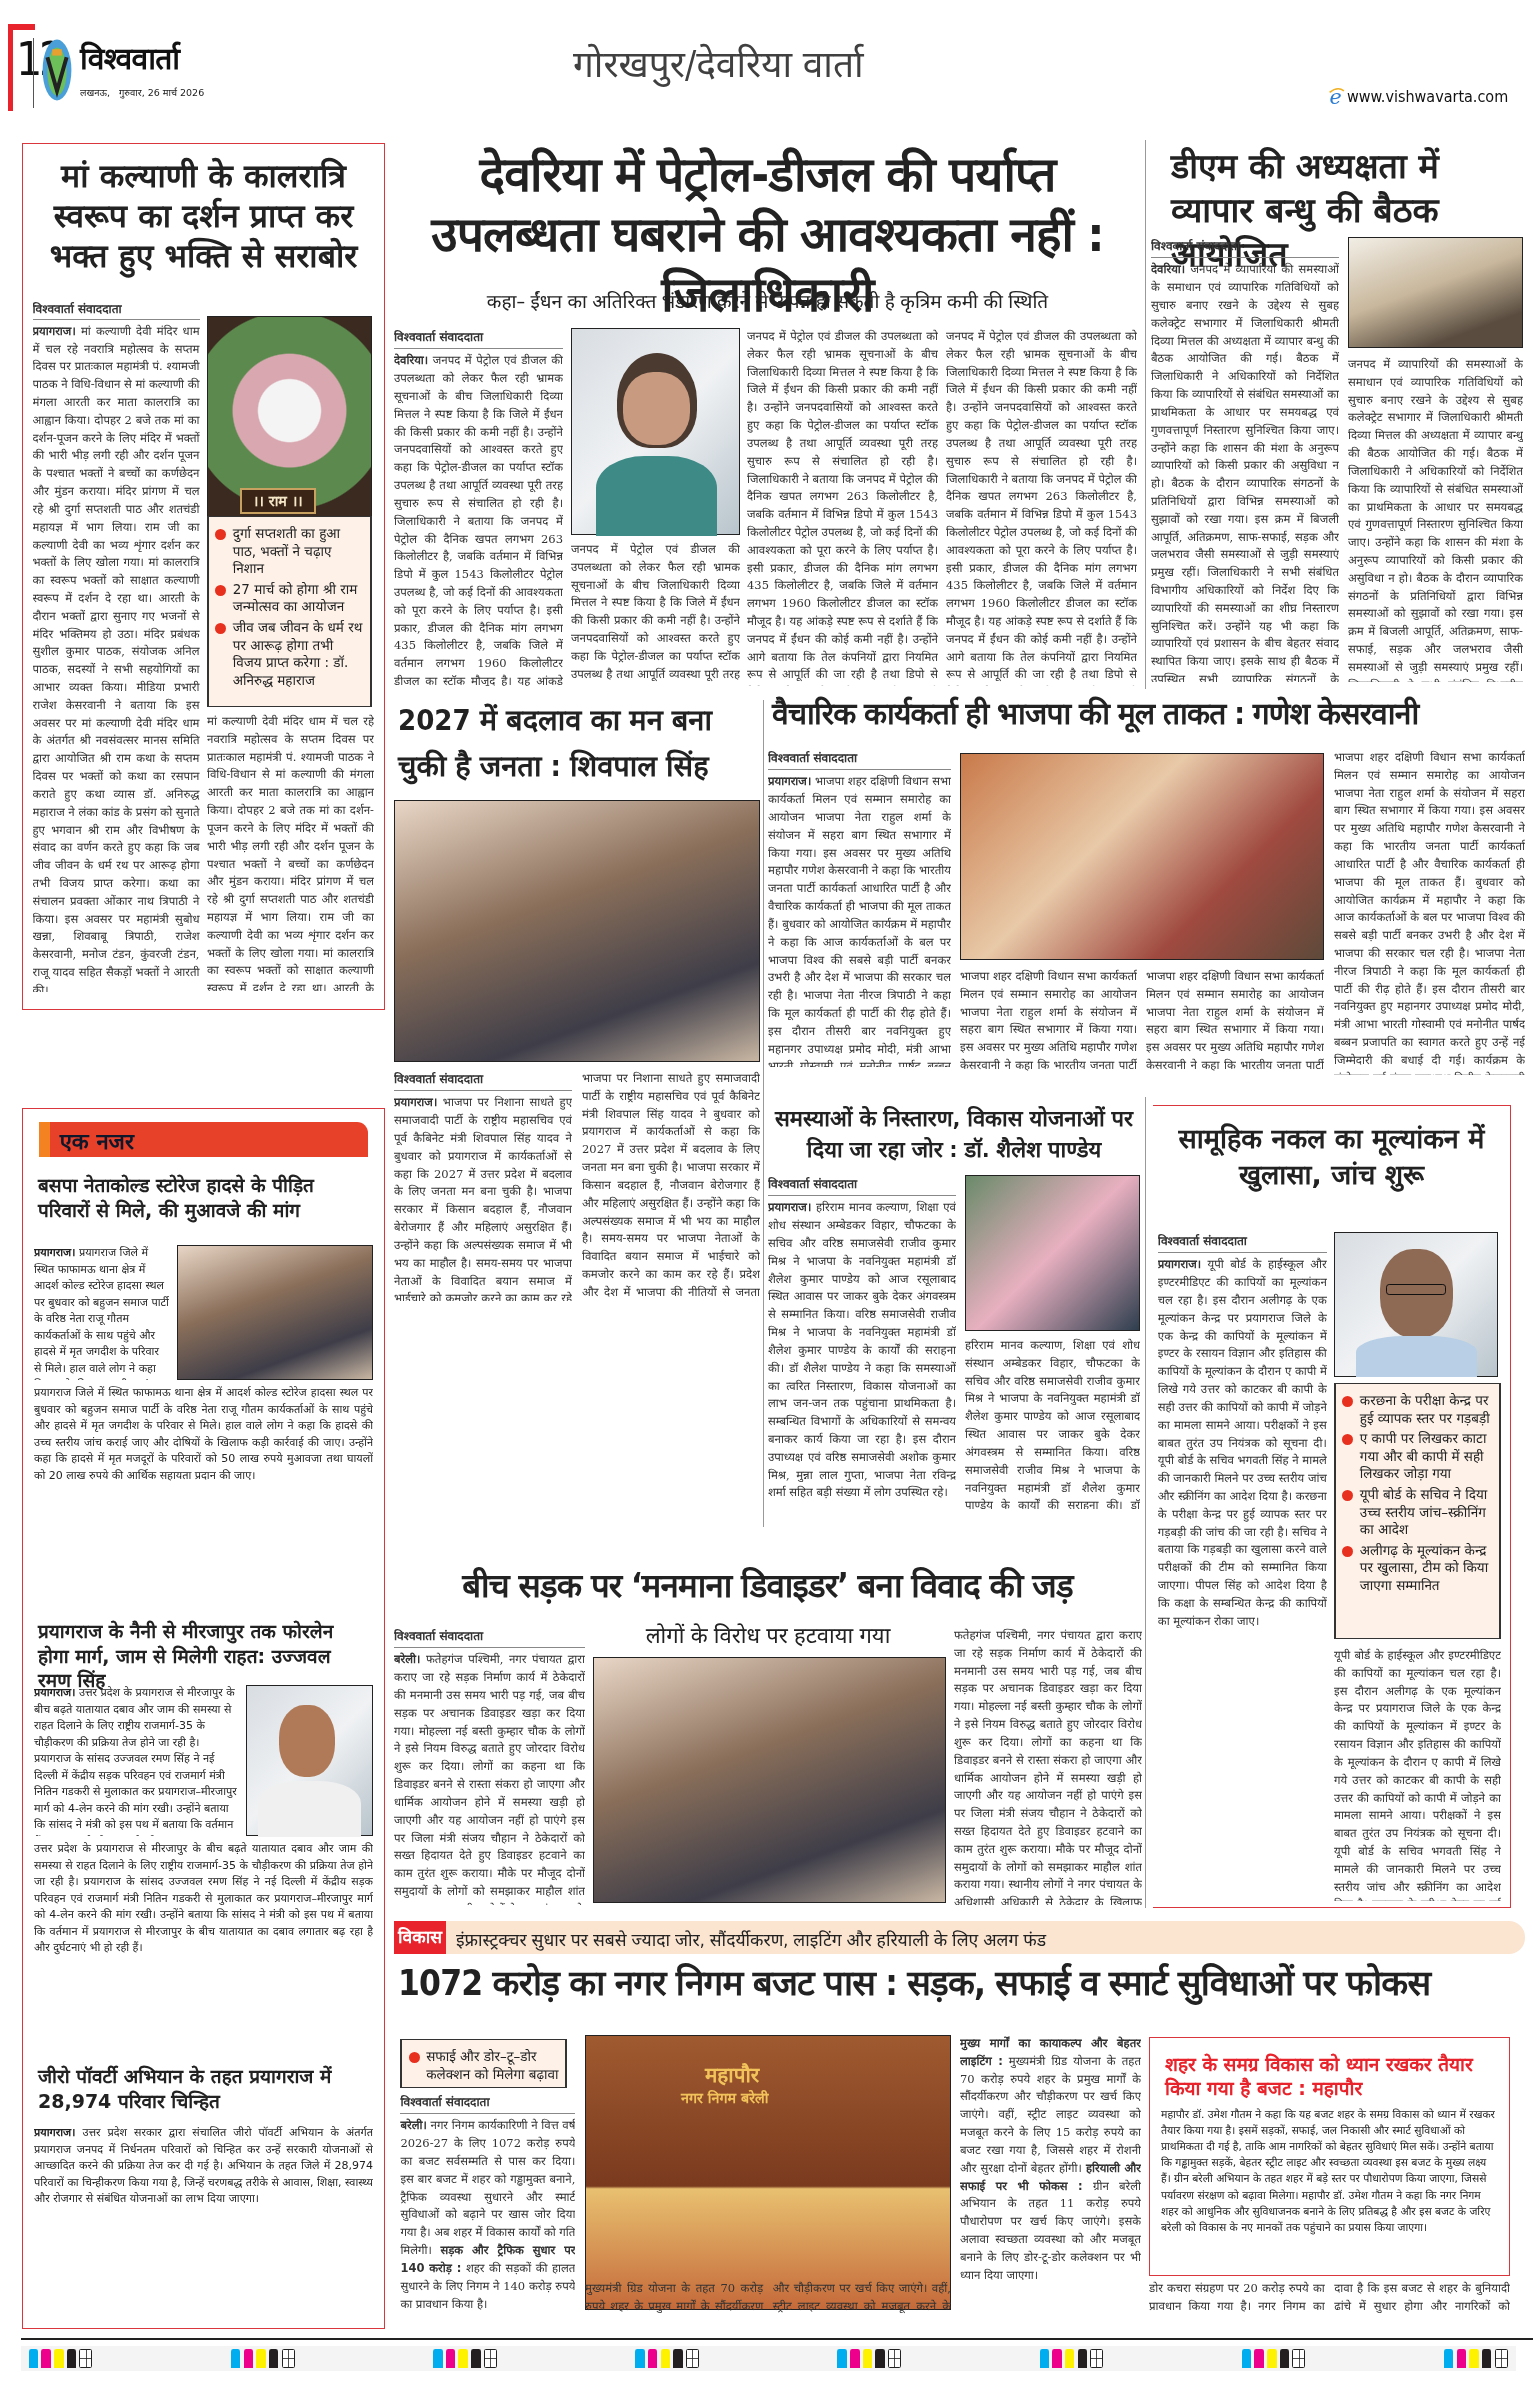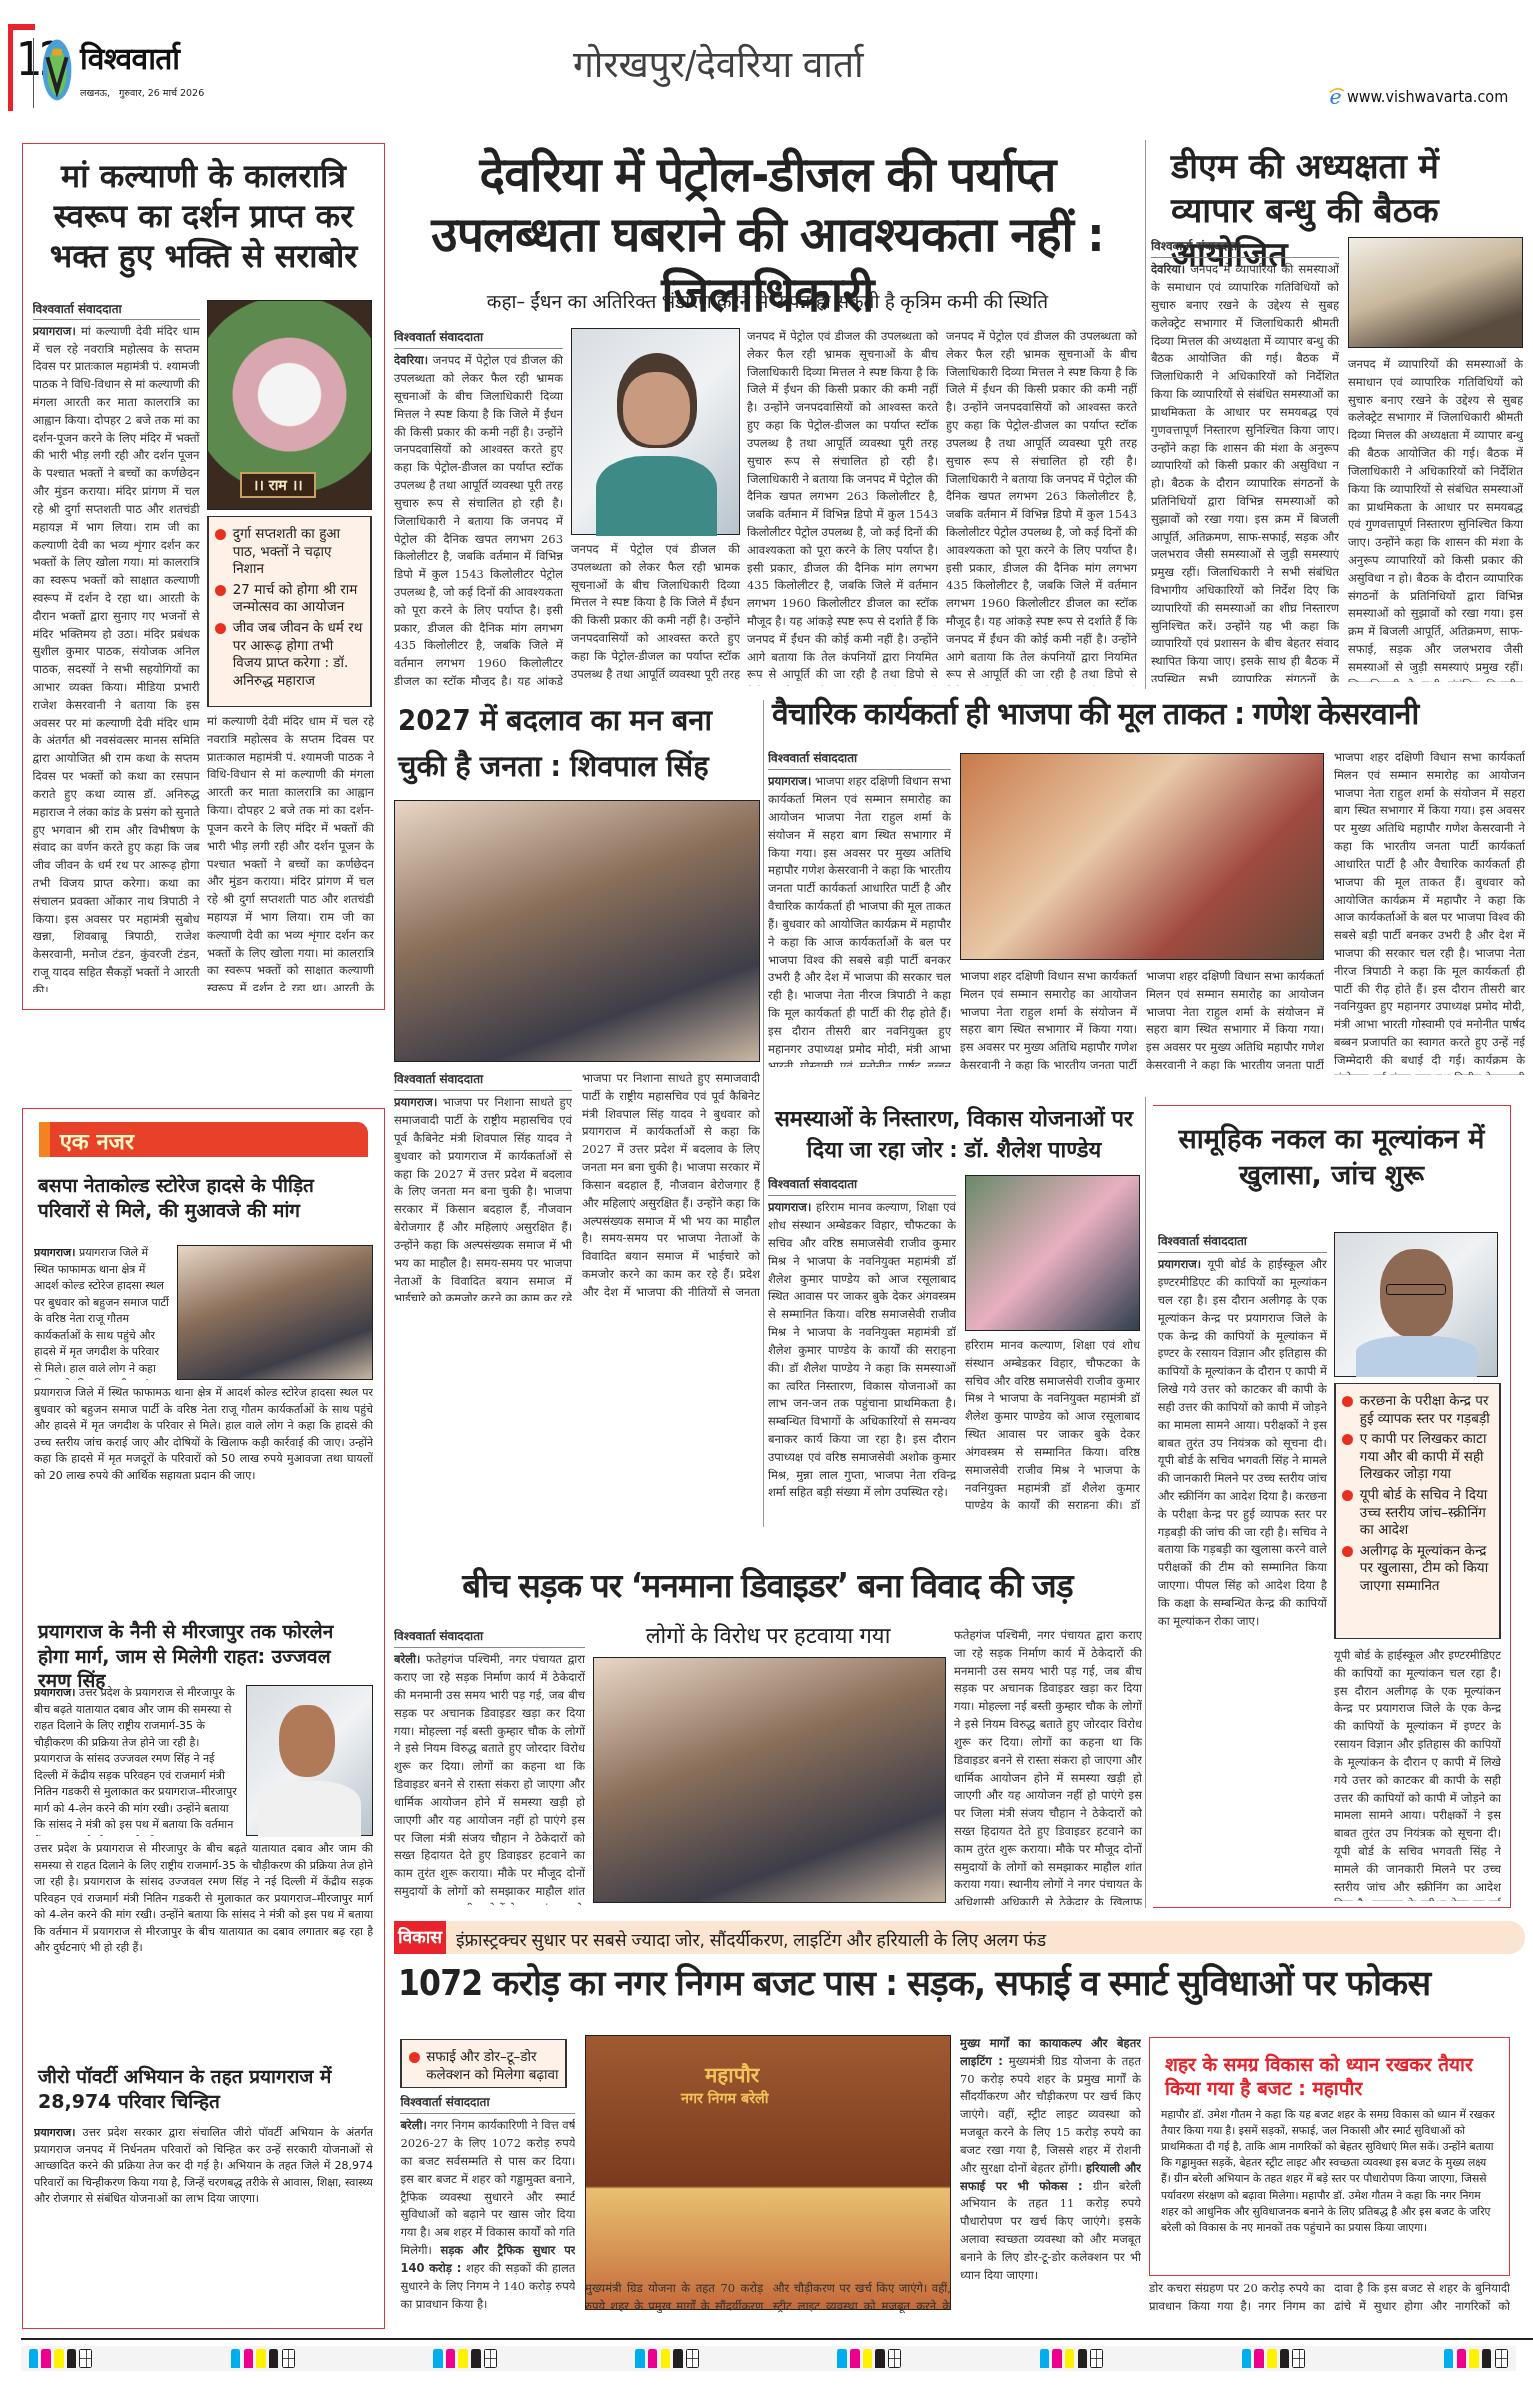--- a/index.html
+++ b/index.html
@@ -9,21 +9,21 @@
   .hl{font-family:"DejaVu Sans",sans-serif;color:#222;line-height:1.15;margin:4px;}
   .hl-bold{font-weight:bold;font-family:"DejaVu Sans Condensed","DejaVu Sans",sans-serif;letter-spacing:-0.8px;}
   .byline{font-weight:bold;font-size:12px;border-bottom:1.6px solid #888;padding-bottom:1.6px;margin-bottom:3.2px;color:#333;}
   .body{font-family:"DejaVu Serif",serif;font-size:11.5px;line-height:1.55;text-align:justify;color:#333;}
   .body b{font-family:"DejaVu Sans",sans-serif;}
   .photo{background:linear-gradient(135deg,#8aa0a8,#c9b8a0 45%,#7c8a6a);border:1.6px solid #222;}
   .photo.warm{background:linear-gradient(135deg,#c97a4a,#e8c9a8 40%,#a04a40 70%,#5e4a3a);}
   .photo.cool{background:linear-gradient(135deg,#d8dde2,#f0f2f4 50%,#b8c4cc);}
   .photo.crowd{background:linear-gradient(160deg,#e9d6c6,#8a6f5a 40%,#3e3d48 75%,#c9b7a3);}
   .photo.room{background:linear-gradient(160deg,#f2eee6,#c8b79c 45%,#5a4d40 80%);}
-  .photo.temple{background:radial-gradient(circle at 50% 45%,#f4f4f4 0 22%,#d9a7b0 23% 40%,#5c8a4e 41% 70%,#3a2a20 71%);}
+  .photo.temple{background:radial-gradient(circle at 50% 45%,#f4f4f4 0 22%,#d9a7b0 23% 40%,#5c8a4e 41% 70%,#3a2a20 71%);margin-top:16px;}
   .photo.pink{background:linear-gradient(135deg,#6a8a6a,#e8b0c0 50%,#2e3e4e);}
   .photo.wood{background:linear-gradient(180deg,#a05a30,#7a3a1e 55%,#e8c070 56%,#c56a3a);}
   .caption-box{background:#fdf1e8;border-left:2.4px solid #333;border-right:2.4px solid #333;border-top:1.6px solid #333;border-bottom:1.6px solid #333;padding:4.8px 6.4px;}
   .bullet{display:flex;gap:6.4px;align-items:flex-start;font-size:13.5px;line-height:1.3;margin:3.2px 0;color:#222;}
   .dot{width:11px;height:11px;border-radius:50%;background:#e8301e;flex:0 0 11px;margin-top:4px;}
   .rule{position:absolute;background:#222;}
   .cmyk{display:flex;gap:3.2px;align-items:center;}
   .cmyk span{width:9.5px;height:19px;border-radius:2.4px 2.4px 0 0;display:inline-block;}
   .cmyk .reg{width:11px;height:17.5px;border:0.8px solid #222;background:linear-gradient(#222,#222) center/0.8px 100% no-repeat,linear-gradient(#222,#222) center/100% 0.8px no-repeat,#fff;border-radius:1.6px;}
 </style>
@@ -129,21 +129,21 @@
   </div>
   <div class="abs photo warm" style="left:192px;top:60px;width:364px;height:207px;"></div>
   <div class="abs body" style="left:192px;top:275px;width:177px;height:103px;overflow:hidden;"><span>भाजपा शहर दक्षिणी विधान सभा कार्यकर्ता मिलन एवं सम्मान समारोह का आयोजन भाजपा नेता राहुल शर्मा के संयोजन में सहरा बाग स्थित सभागार में किया गया। इस अवसर पर मुख्य अतिथि महापौर गणेश केसरवानी ने कहा कि भारतीय जनता पार्टी कार्यकर्ता आधारित पार्टी है और वैचारिक कार्यकर्ता ही भाजपा की मूल ताकत हैं। बुधवार को आयोजित कार्यक्रम में महापौर ने कहा कि आज कार्यकर्ताओं के बल पर भाजपा विश्व की सबसे बड़ी पार्टी बनकर उभरी है और देश में भाजपा की सरकार चल रही है। भाजपा नेता नीरज त्रिपाठी ने कहा कि मूल कार्यकर्ता ही पार्टी की रीढ़ होते हैं। इस दौरान तीसरी बार नवनियुक्त हुए महानगर उपाध्यक्ष प्रमोद मोदी, मंत्री आभा भारती गोस्वामी एवं मनोनीत पार्षद बब्बन प्रजापति का स्वागत करते हुए उन्हें नई जिम्मेदारी की बधाई दी गई। कार्यक्रम के संयोजक पूर्व मंडल उपाध्यक्ष दिलीप केसरवानी और राहुल शर्मा रहे। इस अवसर पर डॉ शैलेश पांडेय, शशिकांत जायसवाल, अनिल ओझा, विकास चंद्र त्रिपाठी, कमलेश केशरवानी, अजय सिंह, विजय श्रीवास्तव सहित शहर दक्षिणी विधानसभा के सैकड़ों कार्यकर्ता उपस्थित रहे।</span></div>
   <div class="abs body" style="left:378px;top:275px;width:178px;height:103px;overflow:hidden;"><span>भाजपा शहर दक्षिणी विधान सभा कार्यकर्ता मिलन एवं सम्मान समारोह का आयोजन भाजपा नेता राहुल शर्मा के संयोजन में सहरा बाग स्थित सभागार में किया गया। इस अवसर पर मुख्य अतिथि महापौर गणेश केसरवानी ने कहा कि भारतीय जनता पार्टी कार्यकर्ता आधारित पार्टी है और वैचारिक कार्यकर्ता ही भाजपा की मूल ताकत हैं। बुधवार को आयोजित कार्यक्रम में महापौर ने कहा कि आज कार्यकर्ताओं के बल पर भाजपा विश्व की सबसे बड़ी पार्टी बनकर उभरी है और देश में भाजपा की सरकार चल रही है। भाजपा नेता नीरज त्रिपाठी ने कहा कि मूल कार्यकर्ता ही पार्टी की रीढ़ होते हैं। इस दौरान तीसरी बार नवनियुक्त हुए महानगर उपाध्यक्ष प्रमोद मोदी, मंत्री आभा भारती गोस्वामी एवं मनोनीत पार्षद बब्बन प्रजापति का स्वागत करते हुए उन्हें नई जिम्मेदारी की बधाई दी गई। कार्यक्रम के संयोजक पूर्व मंडल उपाध्यक्ष दिलीप केसरवानी और राहुल शर्मा रहे। इस अवसर पर डॉ शैलेश पांडेय, शशिकांत जायसवाल, अनिल ओझा, विकास चंद्र त्रिपाठी, कमलेश केशरवानी, अजय सिंह, विजय श्रीवास्तव सहित शहर दक्षिणी विधानसभा के सैकड़ों कार्यकर्ता उपस्थित रहे।</span></div>
   <div class="abs body" style="left:566px;top:56px;width:191px;height:326px;overflow:hidden;"><span>भाजपा शहर दक्षिणी विधान सभा कार्यकर्ता मिलन एवं सम्मान समारोह का आयोजन भाजपा नेता राहुल शर्मा के संयोजन में सहरा बाग स्थित सभागार में किया गया। इस अवसर पर मुख्य अतिथि महापौर गणेश केसरवानी ने कहा कि भारतीय जनता पार्टी कार्यकर्ता आधारित पार्टी है और वैचारिक कार्यकर्ता ही भाजपा की मूल ताकत हैं। बुधवार को आयोजित कार्यक्रम में महापौर ने कहा कि आज कार्यकर्ताओं के बल पर भाजपा विश्व की सबसे बड़ी पार्टी बनकर उभरी है और देश में भाजपा की सरकार चल रही है। भाजपा नेता नीरज त्रिपाठी ने कहा कि मूल कार्यकर्ता ही पार्टी की रीढ़ होते हैं। इस दौरान तीसरी बार नवनियुक्त हुए महानगर उपाध्यक्ष प्रमोद मोदी, मंत्री आभा भारती गोस्वामी एवं मनोनीत पार्षद बब्बन प्रजापति का स्वागत करते हुए उन्हें नई जिम्मेदारी की बधाई दी गई। कार्यक्रम के संयोजक पूर्व मंडल उपाध्यक्ष दिलीप केसरवानी और राहुल शर्मा रहे। इस अवसर पर डॉ शैलेश पांडेय, शशिकांत जायसवाल, अनिल ओझा, विकास चंद्र त्रिपाठी, कमलेश केशरवानी, अजय सिंह, विजय श्रीवास्तव सहित शहर दक्षिणी विधानसभा के सैकड़ों कार्यकर्ता उपस्थित रहे।</span></div>
 </div>
 
 <div class="abs redbox" style="left:22px;top:1108px;width:363px;height:1221px;padding:0 11px;">
   <div class="abs" style="left:16px;top:12.7px;width:329px;height:35px;background:#e8412a;border-radius:0 11px 0 0;">
     <div class="abs" style="left:0;top:0;width:11px;height:35px;background:#f58220;"></div>
-    <div class="abs" style="left:20.7px;top:3.2px;color:#fef9c3;font-size:22px;font-weight:bold;">एक नजर</div>
+    <div class="abs" style="left:20.7px;top:3.2px;color:#0f172a;font-size:22px;font-weight:bold;">एक नजर</div>
   </div>
 
   <div class="abs" style="left:11px;top:60px;width:339px;height:445px;">
     <h2 class="hl" style="font-size:19px;line-height:1.3;">बसपा नेताकोल्ड स्टोरेज हादसे के पीड़ित परिवारों से मिले, की मुआवजे की मांग</h2>
     <div class="abs photo crowd" style="left:143px;top:76px;width:196px;height:135px;"></div>
     <div class="abs" style="left:0;top:76px;width:135px;height:135px;overflow:hidden;font-size:11px;line-height:1.5;">
       <b>प्रयागराज।</b> <span>प्रयागराज जिले में स्थित फाफामऊ थाना क्षेत्र में आदर्श कोल्ड स्टोरेज हादसा स्थल पर बुधवार को बहुजन समाज पार्टी के वरिष्ठ नेता राजू गौतम कार्यकर्ताओं के साथ पहुंचे और हादसे में मृत जगदीश के परिवार से मिले। हाल वाले लोग ने कहा कि हादसे की उच्च स्तरीय जांच कराई जाए और दोषियों के खिलाफ कड़ी कार्रवाई की जाए। उन्होंने कहा कि हादसे में मृत मजदूरों के परिवारों को 50 लाख रुपये मुआवजा तथा घायलों को 20 लाख रुपये की आर्थिक सहायता प्रदान की जाए।</span>
     </div>
     <div class="abs" style="left:0;top:216px;width:339px;height:231px;overflow:hidden;font-size:11px;line-height:1.5;text-align:justify;">
       <span>प्रयागराज जिले में स्थित फाफामऊ थाना क्षेत्र में आदर्श कोल्ड स्टोरेज हादसा स्थल पर बुधवार को बहुजन समाज पार्टी के वरिष्ठ नेता राजू गौतम कार्यकर्ताओं के साथ पहुंचे और हादसे में मृत जगदीश के परिवार से मिले। हाल वाले लोग ने कहा कि हादसे की उच्च स्तरीय जांच कराई जाए और दोषियों के खिलाफ कड़ी कार्रवाई की जाए। उन्होंने कहा कि हादसे में मृत मजदूरों के परिवारों को 50 लाख रुपये मुआवजा तथा घायलों को 20 लाख रुपये की आर्थिक सहायता प्रदान की जाए।</span>

